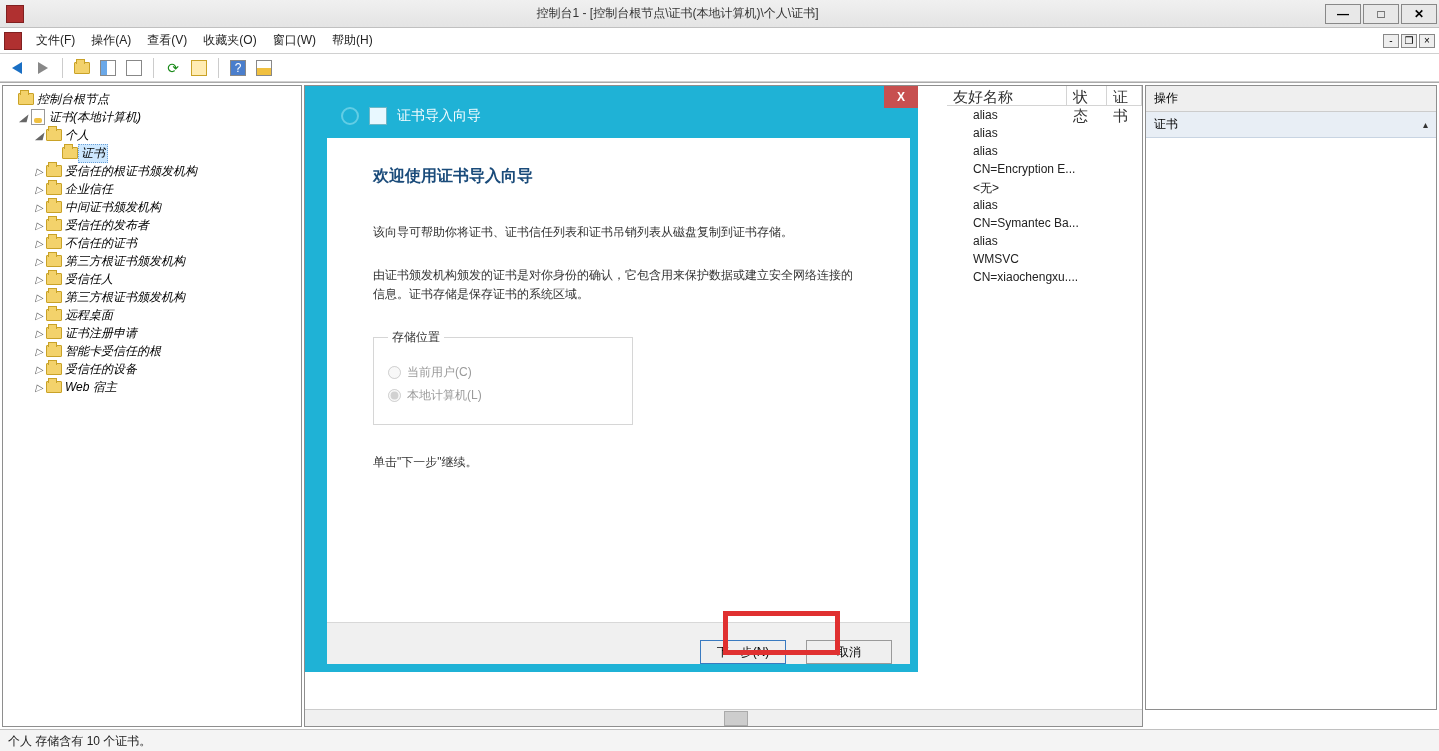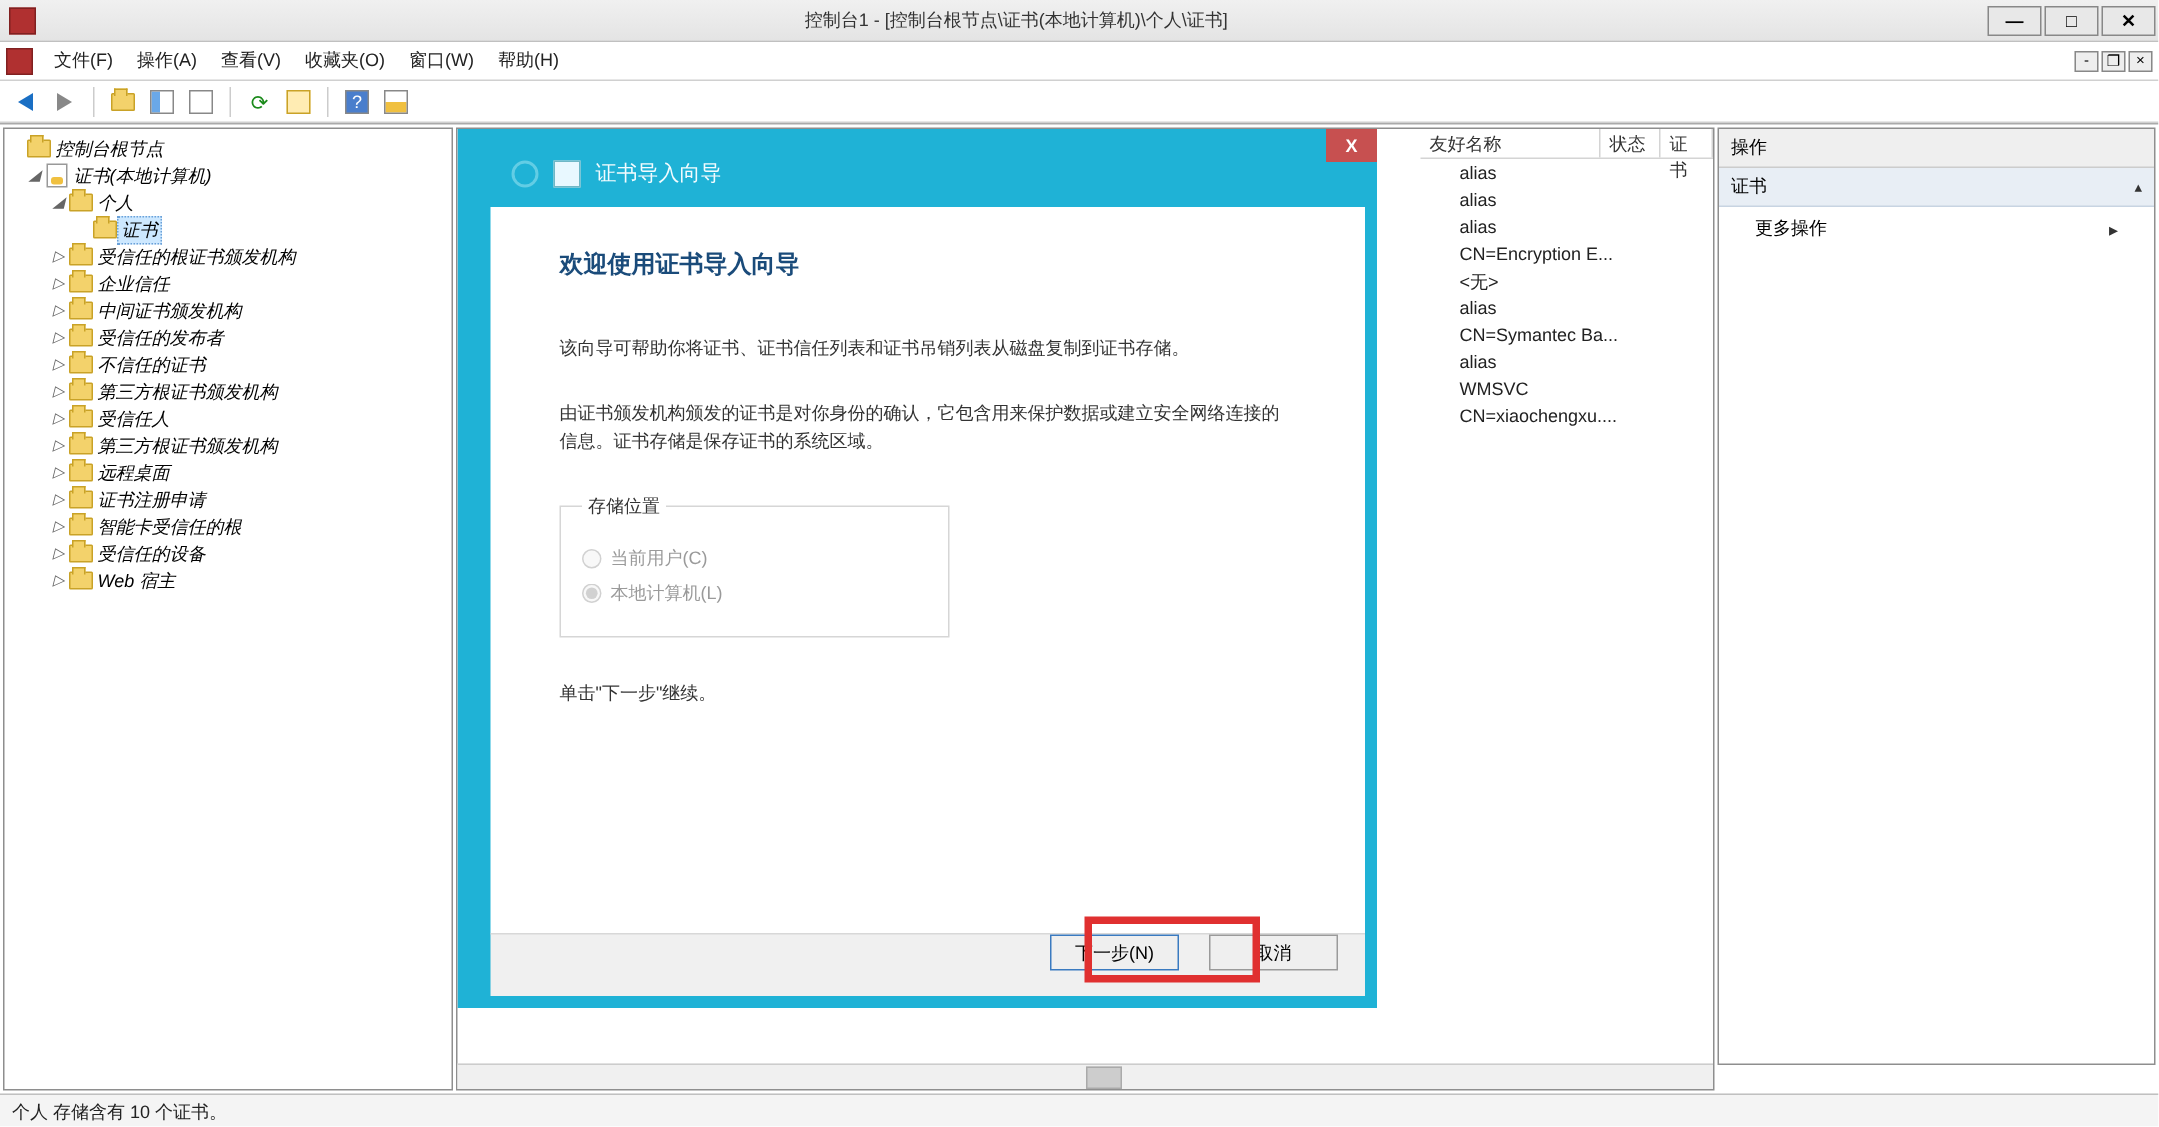--- a/index.html
+++ b/index.html
@@ -32,21 +32,21 @@
 .tree .toggle { width:12px; text-align:center; color:#666; font-size:10px; }
 .tree .icon { width:17px; display:flex; justify-content:center; }
 .tree .label { padding:1px 3px; }
 .tree .selected .label { background:#cde8ff; border:1px dotted #6aa0d8; padding:0 2px; }
 .center { flex:1; border:1px solid #8e8e8e; margin:2px; position:relative; background:#fff; display:flex; flex-direction:column; min-width:0; }
 .center-inner { flex:1; position:relative; overflow:hidden; }
 .hscroll { height:17px; border-top:1px solid #ccc; background:#f0f0f0; display:flex; align-items:center; }
 .hscroll .thumb { height:15px; background:#cdcdcd; border:1px solid #aaa; margin-left:50%; width:24px; }
 .listcols { position:absolute; top:0; right:0; width:195px; display:flex; flex-direction:column; }
 .listhdr { display:flex; background:#fff; border-bottom:1px solid #d4d4d4; height:20px; }
-.listhdr .col { border-right:1px solid #d4d4d4; padding:2px 6px; font-size:12px; color:#333; }
+.listhdr .col { border-right:1px solid #d4d4d4; padding:2px 6px; font-size:15px; color:#333; }
 .listbody { padding-top:0; }
 .listbody .row { padding:2px 6px; font-size:12px; color:#222; height:18px;margin-left:20px; }
 .rightpanel { width:292px; border:1px solid #8e8e8e; margin:2px 2px 19px 0; background:#fff; display:flex; flex-direction:column; }
 .rightpanel .hdr { background:#efefef; padding:4px 8px; border-bottom:1px solid #ccc; font-size:12px; }
 .rightpanel .section { background:#e8eef5; padding:4px 8px; display:flex; justify-content:space-between; align-items:center; border-bottom:1px solid #c8d4e2; }
 .rightpanel .section .tri { font-size:10px; color:#333; }
 .rightpanel .item { padding:6px 24px; display:flex; justify-content:space-between; align-items:center; }
 .rightpanel .item .arr { color:#333; }
 .statusbar { height:22px; border-top:1px solid #c0c0c0; padding:3px 8px; background:#f4f4f4; font-size:12px; color:#222; }
 
@@ -57,21 +57,21 @@
 .dialog .dlg-head .hicn { width:18px;height:18px;background:#e8f8ff;border:1px solid #6fb7c6; margin-right:10px; }
 .dialog .dlg-head .htxt { font-size:14px; color:#f2fbfe; }
 .dialog .inner { position:absolute; left:22px; top:52px; right:8px; bottom:50px; background:#fff; padding:28px 46px; }
 .dialog h2 { font-size:16px; font-weight:600; color:#1a4b7a; margin-bottom:36px; }
 .dialog p { font-size:12px; color:#333; line-height:1.6; margin-bottom:24px; }
 .dialog fieldset { border:1px solid #d6d6d6; padding:12px 14px 14px; margin-top:10px; width:260px; }
 .dialog legend { padding:0 4px; color:#333; }
 .dialog .radio { display:flex; align-items:center; margin:6px 0; color:#666; }
 .dialog .radio input { margin-right:6px; }
 .dialog .radio.disabled { color:#9a9a9a; }
-.dialog .footer { position:absolute; left:22px; right:8px; bottom:8px; height:42px; background:#f0f0f0; display:flex; align-items:flex-start; justify-content:flex-end; padding-right:18px; gap:20px; border-top:1px solid #d8d8d8; }
+.dialog .footer { position:absolute; left:22px; right:8px; bottom:8px; height:42px; background:#f0f0f0; display:flex; align-items:flex-end; justify-content:flex-end; padding-right:18px; gap:20px; border-top:1px solid #d8d8d8; }
 .dialog .btn { min-width:86px; height:24px; border:1px solid #9a9a9a; background:#efefef; padding:0 12px; font-size:12px; }
 .highlight { position:absolute; border:5px solid #e03030; pointer-events:none; }
 </style>
 </head>
 <body>
 
 <div class="window">
 
   <div class="titlebar">
     <div class="appicon"></div>
@@ -314,21 +314,17 @@
           <div class="thumb"></div>
         </div>
     </div>
 
     <div class="rightpanel">
       <div class="hdr">操作</div>
       <div class="section">
         <span>证书</span>
         <span class="tri">▴</span>
       </div>
-      <div class="item">
-        <span>更多操作</span>
-        <span class="arr">▸</span>
-      </div>
     </div>
   </div>
 
   <div class="statusbar">个人 存储含有 10 个证书。</div>
 </div>
 
 </body></html>

